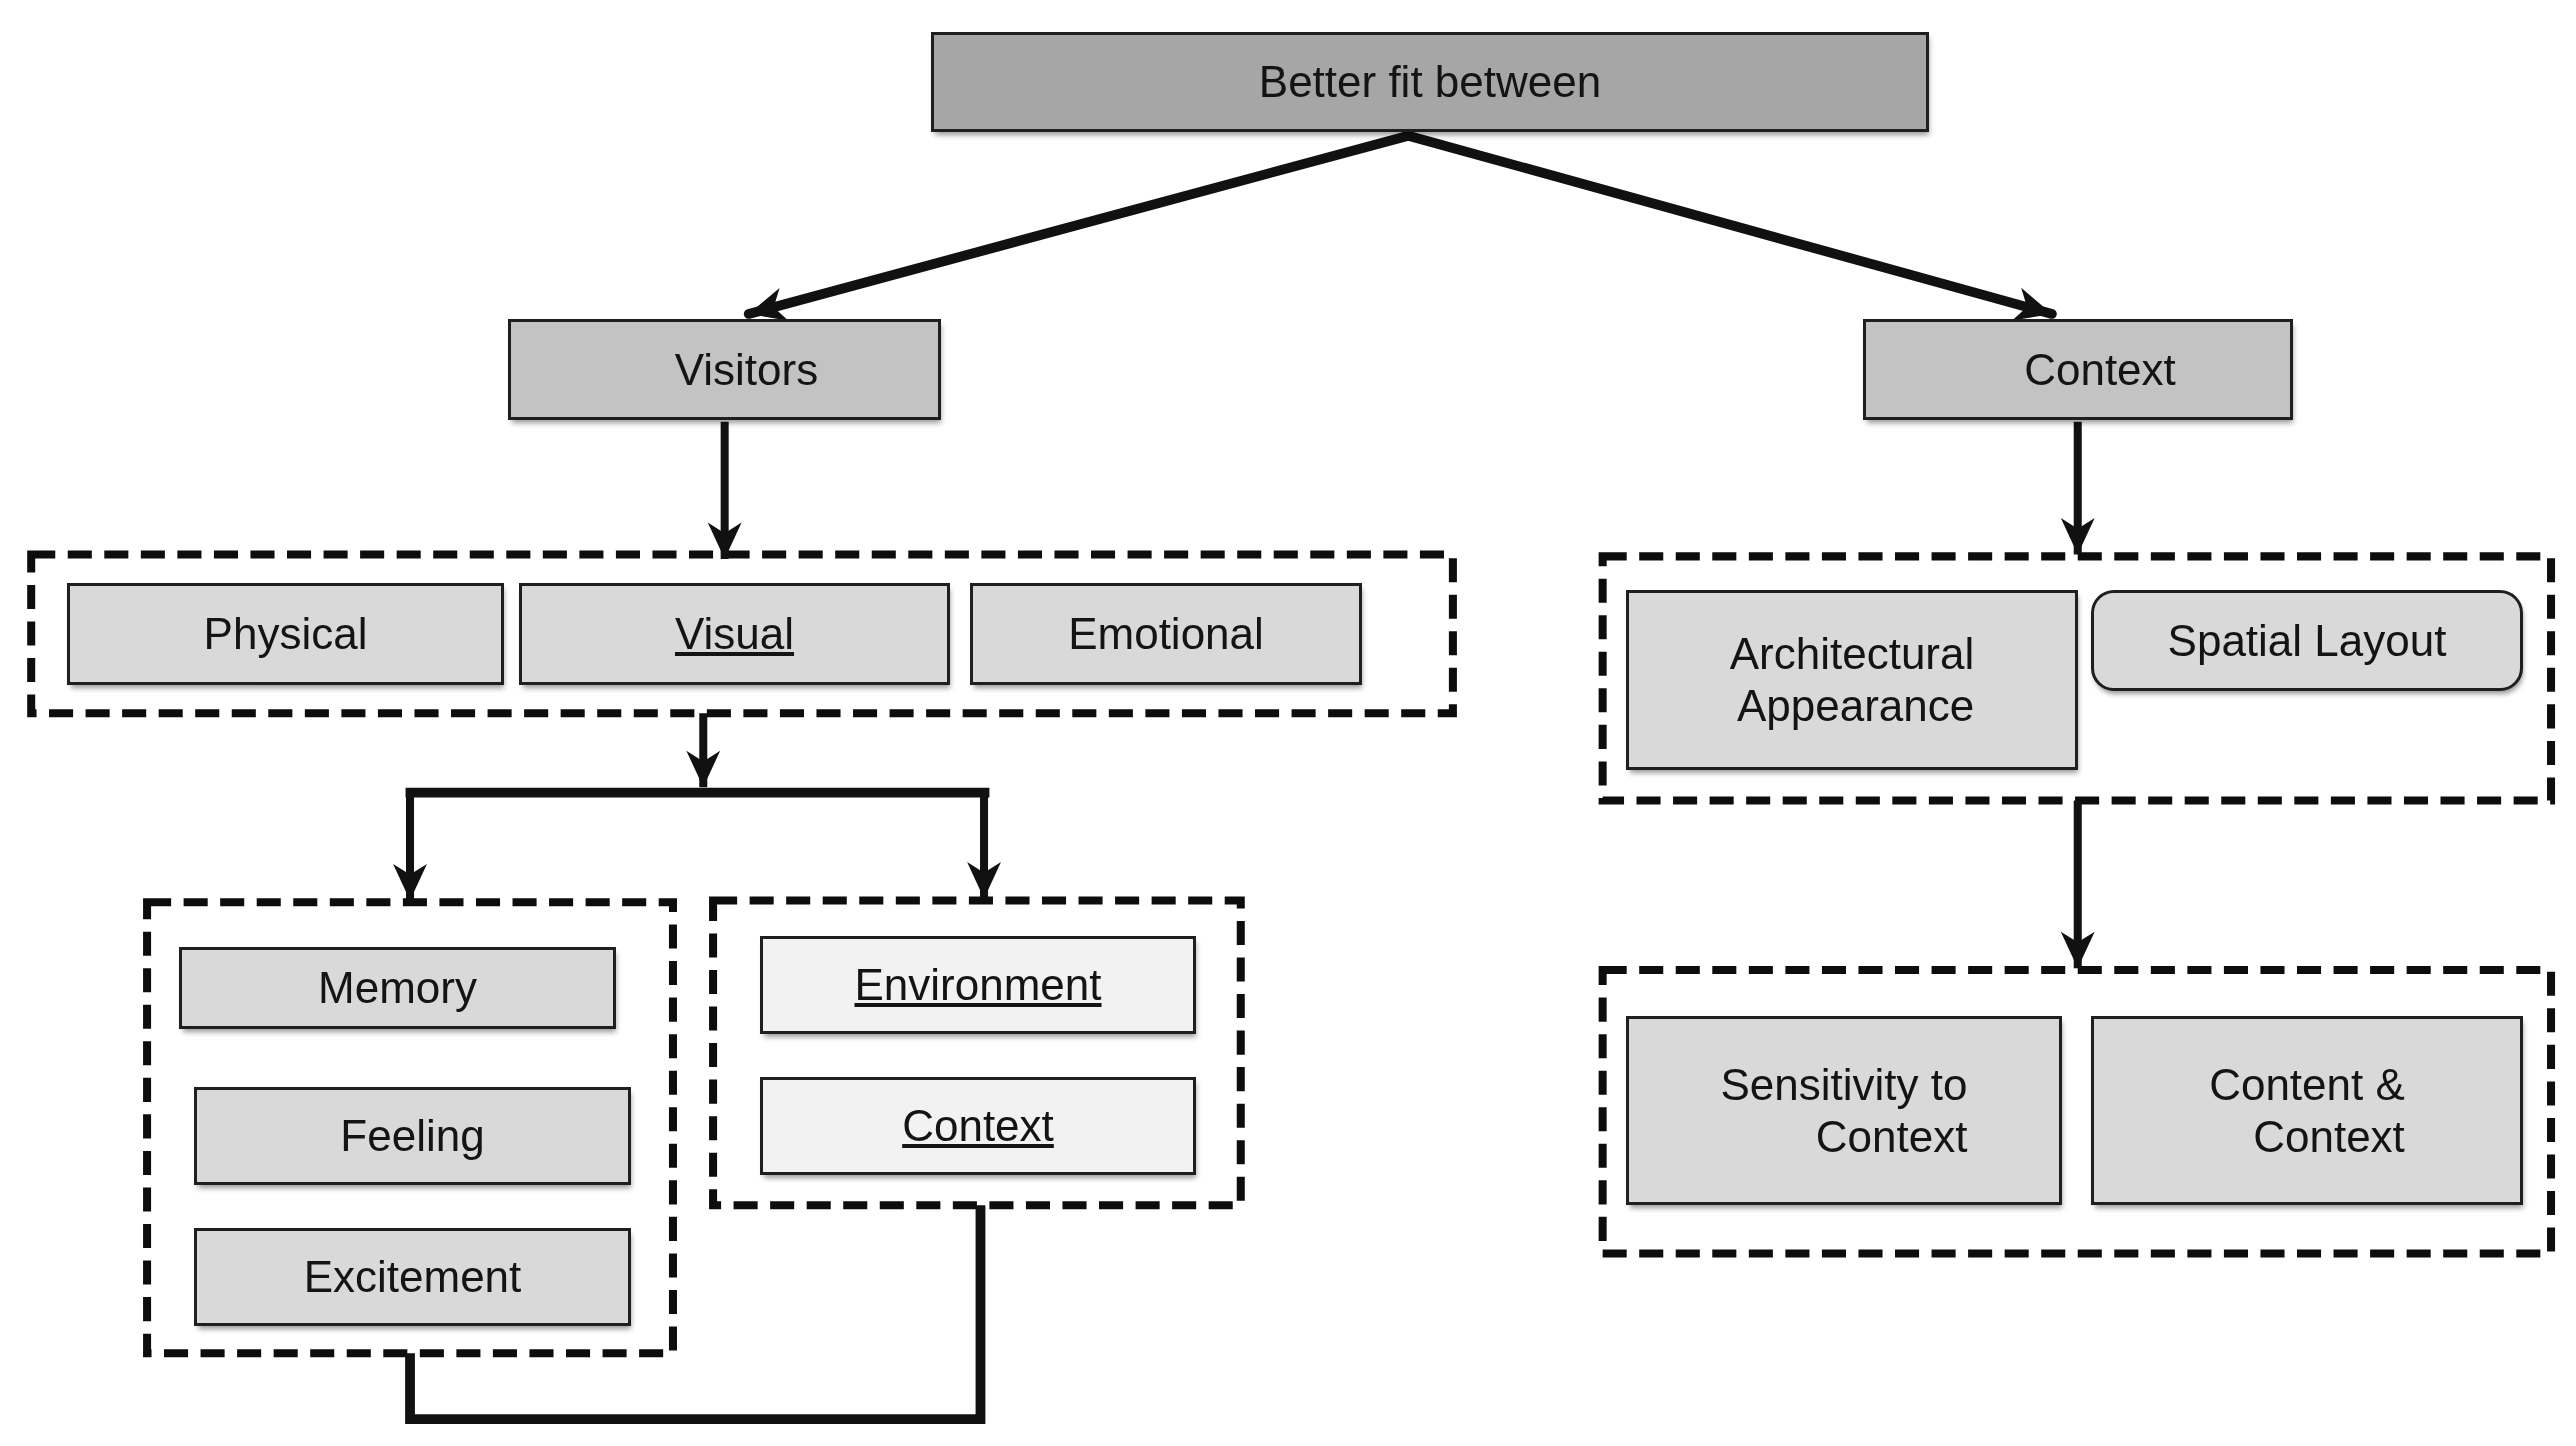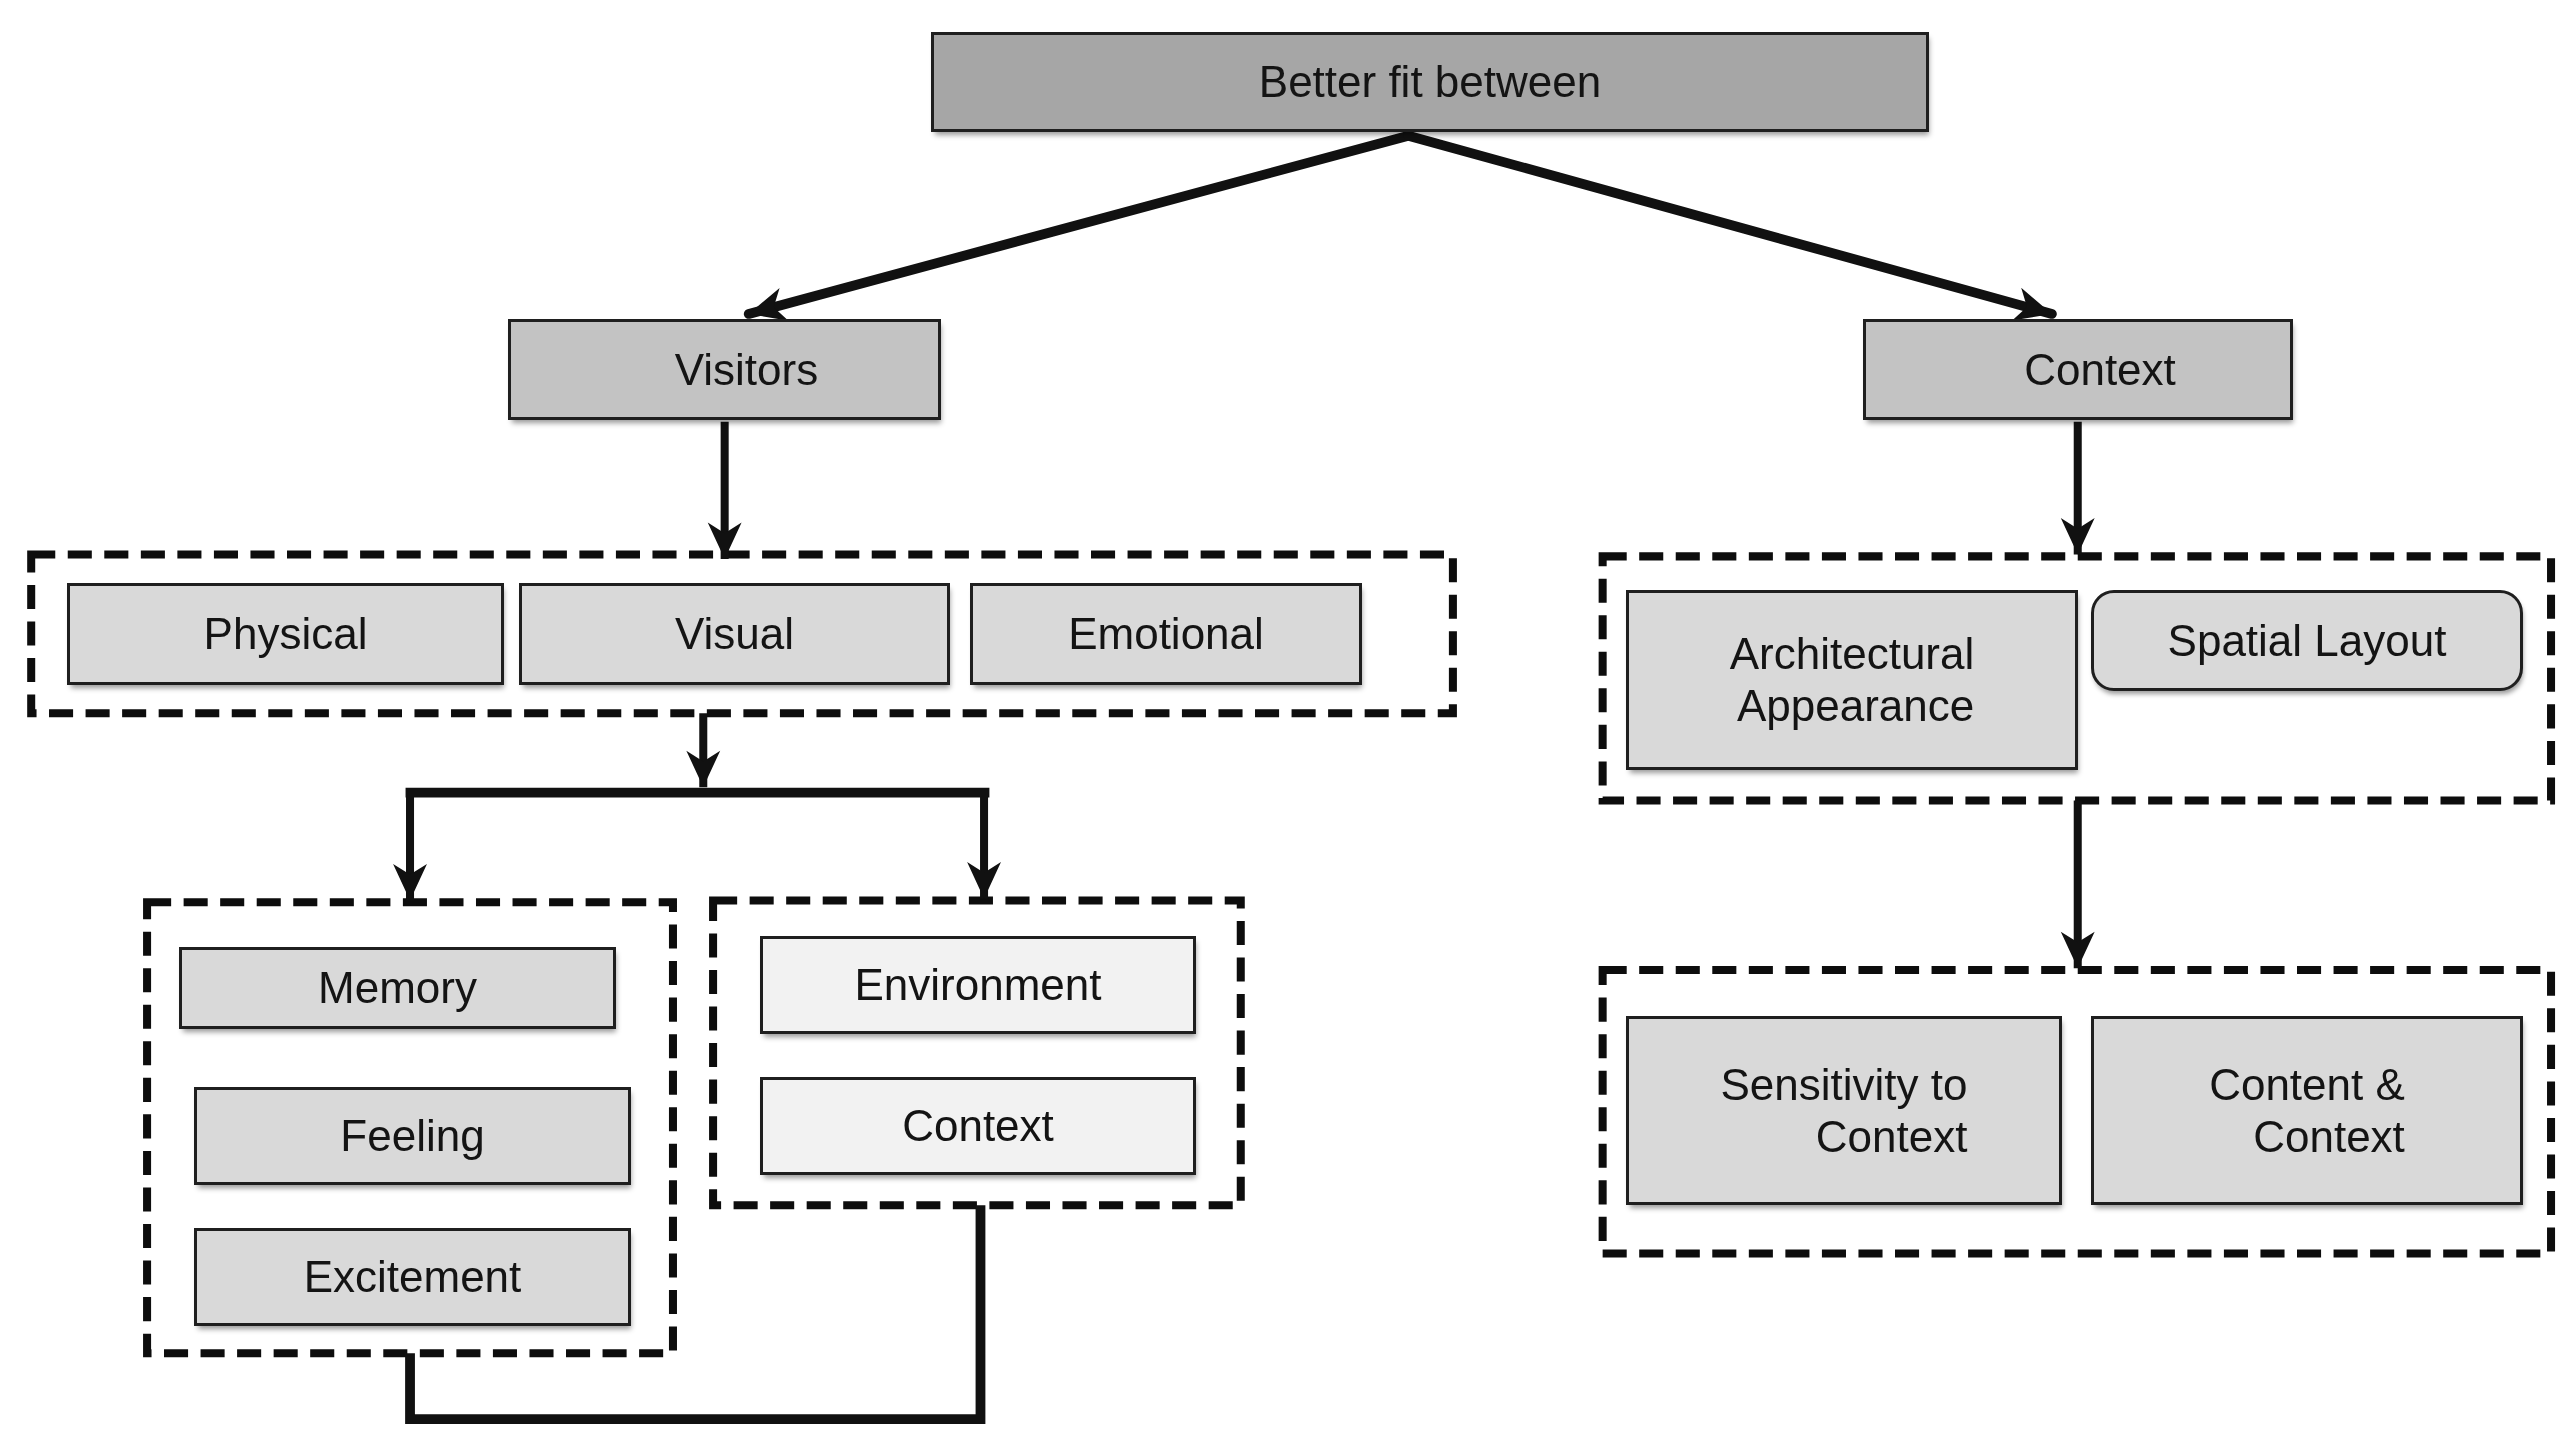--- a/index.html
+++ b/index.html
@@ -32,21 +32,21 @@
     border: 3.6px solid #1f1f1f;
     color: #141414;
     font-size: 44px;
     line-height: 1.18;
     white-space: pre-line;
     box-shadow: 1.8px 4.5px 5.3px -1.8px rgba(0,0,0,0.40);
   }
   .fill-dark   { background: #a6a6a6; }
   .fill-medium { background: #c3c3c3; padding-left: 44px; }
   .fill-light  { background: #d9d9d9; }
-  .fill-lighter{ background: #f2f2f2; }
+  .fill-lighter{ background: #f2f2f2; text-decoration: underline; }
 </style>
 </head>
 <body>
 
 <div class="canvas">
 
   <svg class="connector-layer" width="2576" height="1447" viewBox="0 0 2890 1623" xmlns="http://www.w3.org/2000/svg">
     <defs>
       <marker id="arrow" viewBox="0 0 44 40" markerWidth="44" markerHeight="40" refX="42" refY="20" orient="auto" markerUnits="userSpaceOnUse">
         <polygon points="1,1 42,20 1,39 13,20" fill="#111111"></polygon>
@@ -74,21 +74,21 @@
 
     <path d="M460,1518 V1592 H1100 V1352" stroke="#111111" stroke-width="11" fill="none" stroke-linejoin="miter"></path>
   </svg>
 
   <div class="node fill-dark" style="left:931px; top:32px; width:998px; height:100px;">Better fit between</div>
 
   <div class="node fill-medium" style="left:508px; top:319px; width:433px; height:101px;">Visitors</div>
   <div class="node fill-medium" style="left:1863px; top:319px; width:430px; height:101px;">Context</div>
 
   <div class="node fill-light" style="left:67px; top:583px; width:437px; height:102px;">Physical</div>
-  <div class="node fill-light" style="left:519px; top:583px; width:431px; height:102px;">Visual</div>
+  <div class="node fill-light" style="left:519px; top:583px; width:431px; height:102px;text-decoration:underline;">Visual</div>
   <div class="node fill-light" style="left:970px; top:583px; width:392px; height:102px;">Emotional</div>
 
   <div class="node fill-light" style="left:179px; top:947px; width:437px; height:82px;">Memory</div>
   <div class="node fill-light" style="left:194px; top:1087px; width:437px; height:98px;">Feeling</div>
   <div class="node fill-light" style="left:194px; top:1228px; width:437px; height:98px;">Excitement</div>
 
   <div class="node fill-lighter" style="left:760px; top:936px; width:436px; height:98px;">Environment</div>
   <div class="node fill-lighter" style="left:760px; top:1077px; width:436px; height:98px;">Context</div>
 
   <div class="node fill-light" style="left:1626px; top:590px; width:452px; height:180px;">Architectural

